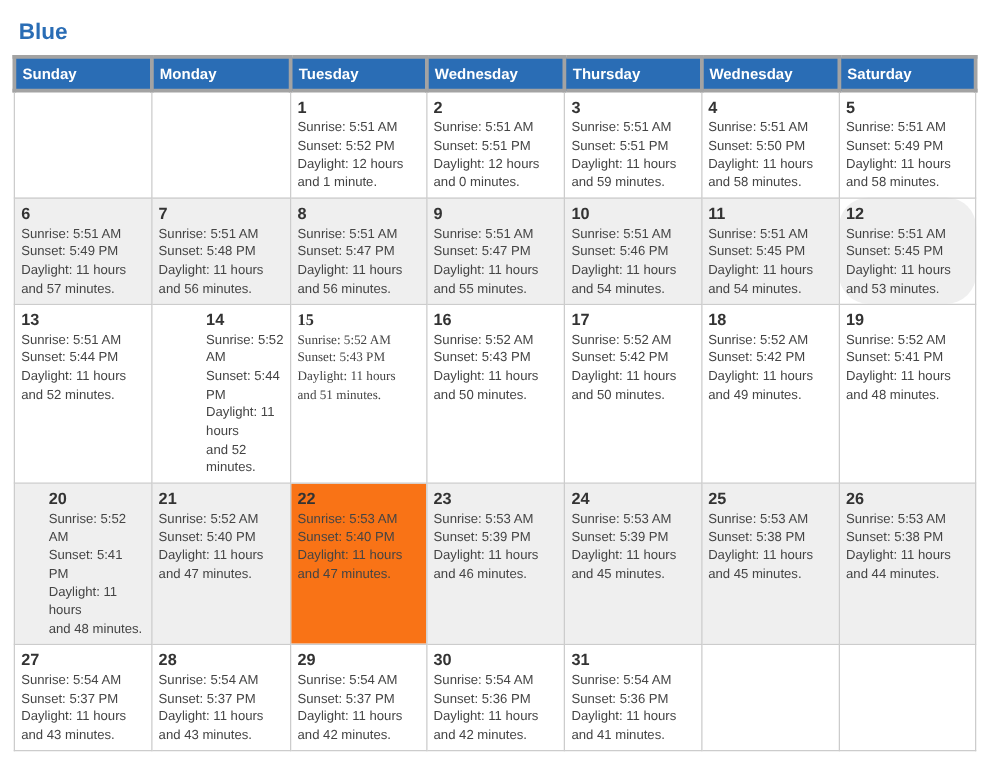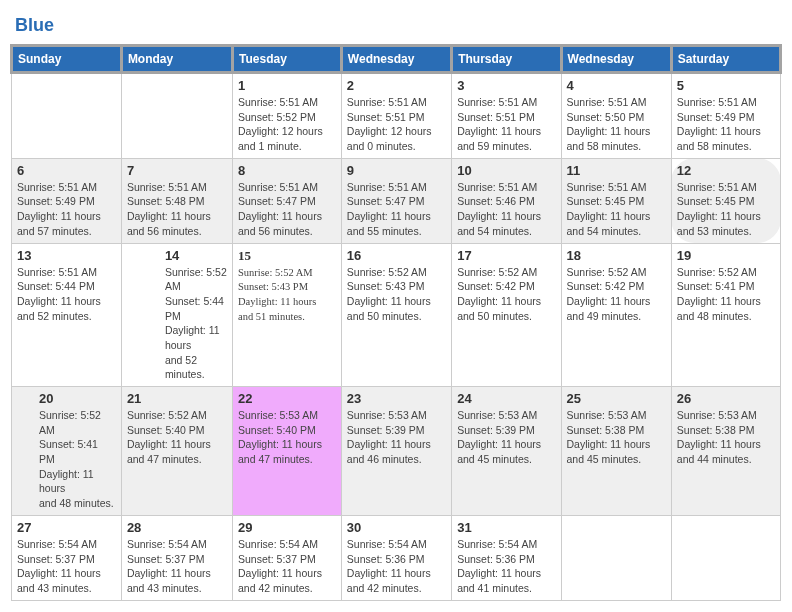--- a/index.html
+++ b/index.html
@@ -254,21 +254,21 @@
 Daylight: 11 hours
 and 48 minutes.</div>
         </td>
         <td style="background: rgb(239, 239, 239);">
           <div class="day-number">21</div>
           <div class="day-info" style="white-space: pre-line;">Sunrise: 5:52 AM
 Sunset: 5:40 PM
 Daylight: 11 hours
 and 47 minutes.</div>
         </td>
-        <td style="background: #f0abfc;">
+        <td style="background: #f97316;">
           <div class="day-number">22</div>
           <div class="day-info" style="white-space: pre-line;">Sunrise: 5:53 AM
 Sunset: 5:40 PM
 Daylight: 11 hours
 and 47 minutes.</div>
         </td>
         <td style="background: rgb(239, 239, 239);">
           <div class="day-number">23</div>
           <div class="day-info" style="white-space: pre-line;">Sunrise: 5:53 AM
 Sunset: 5:39 PM

